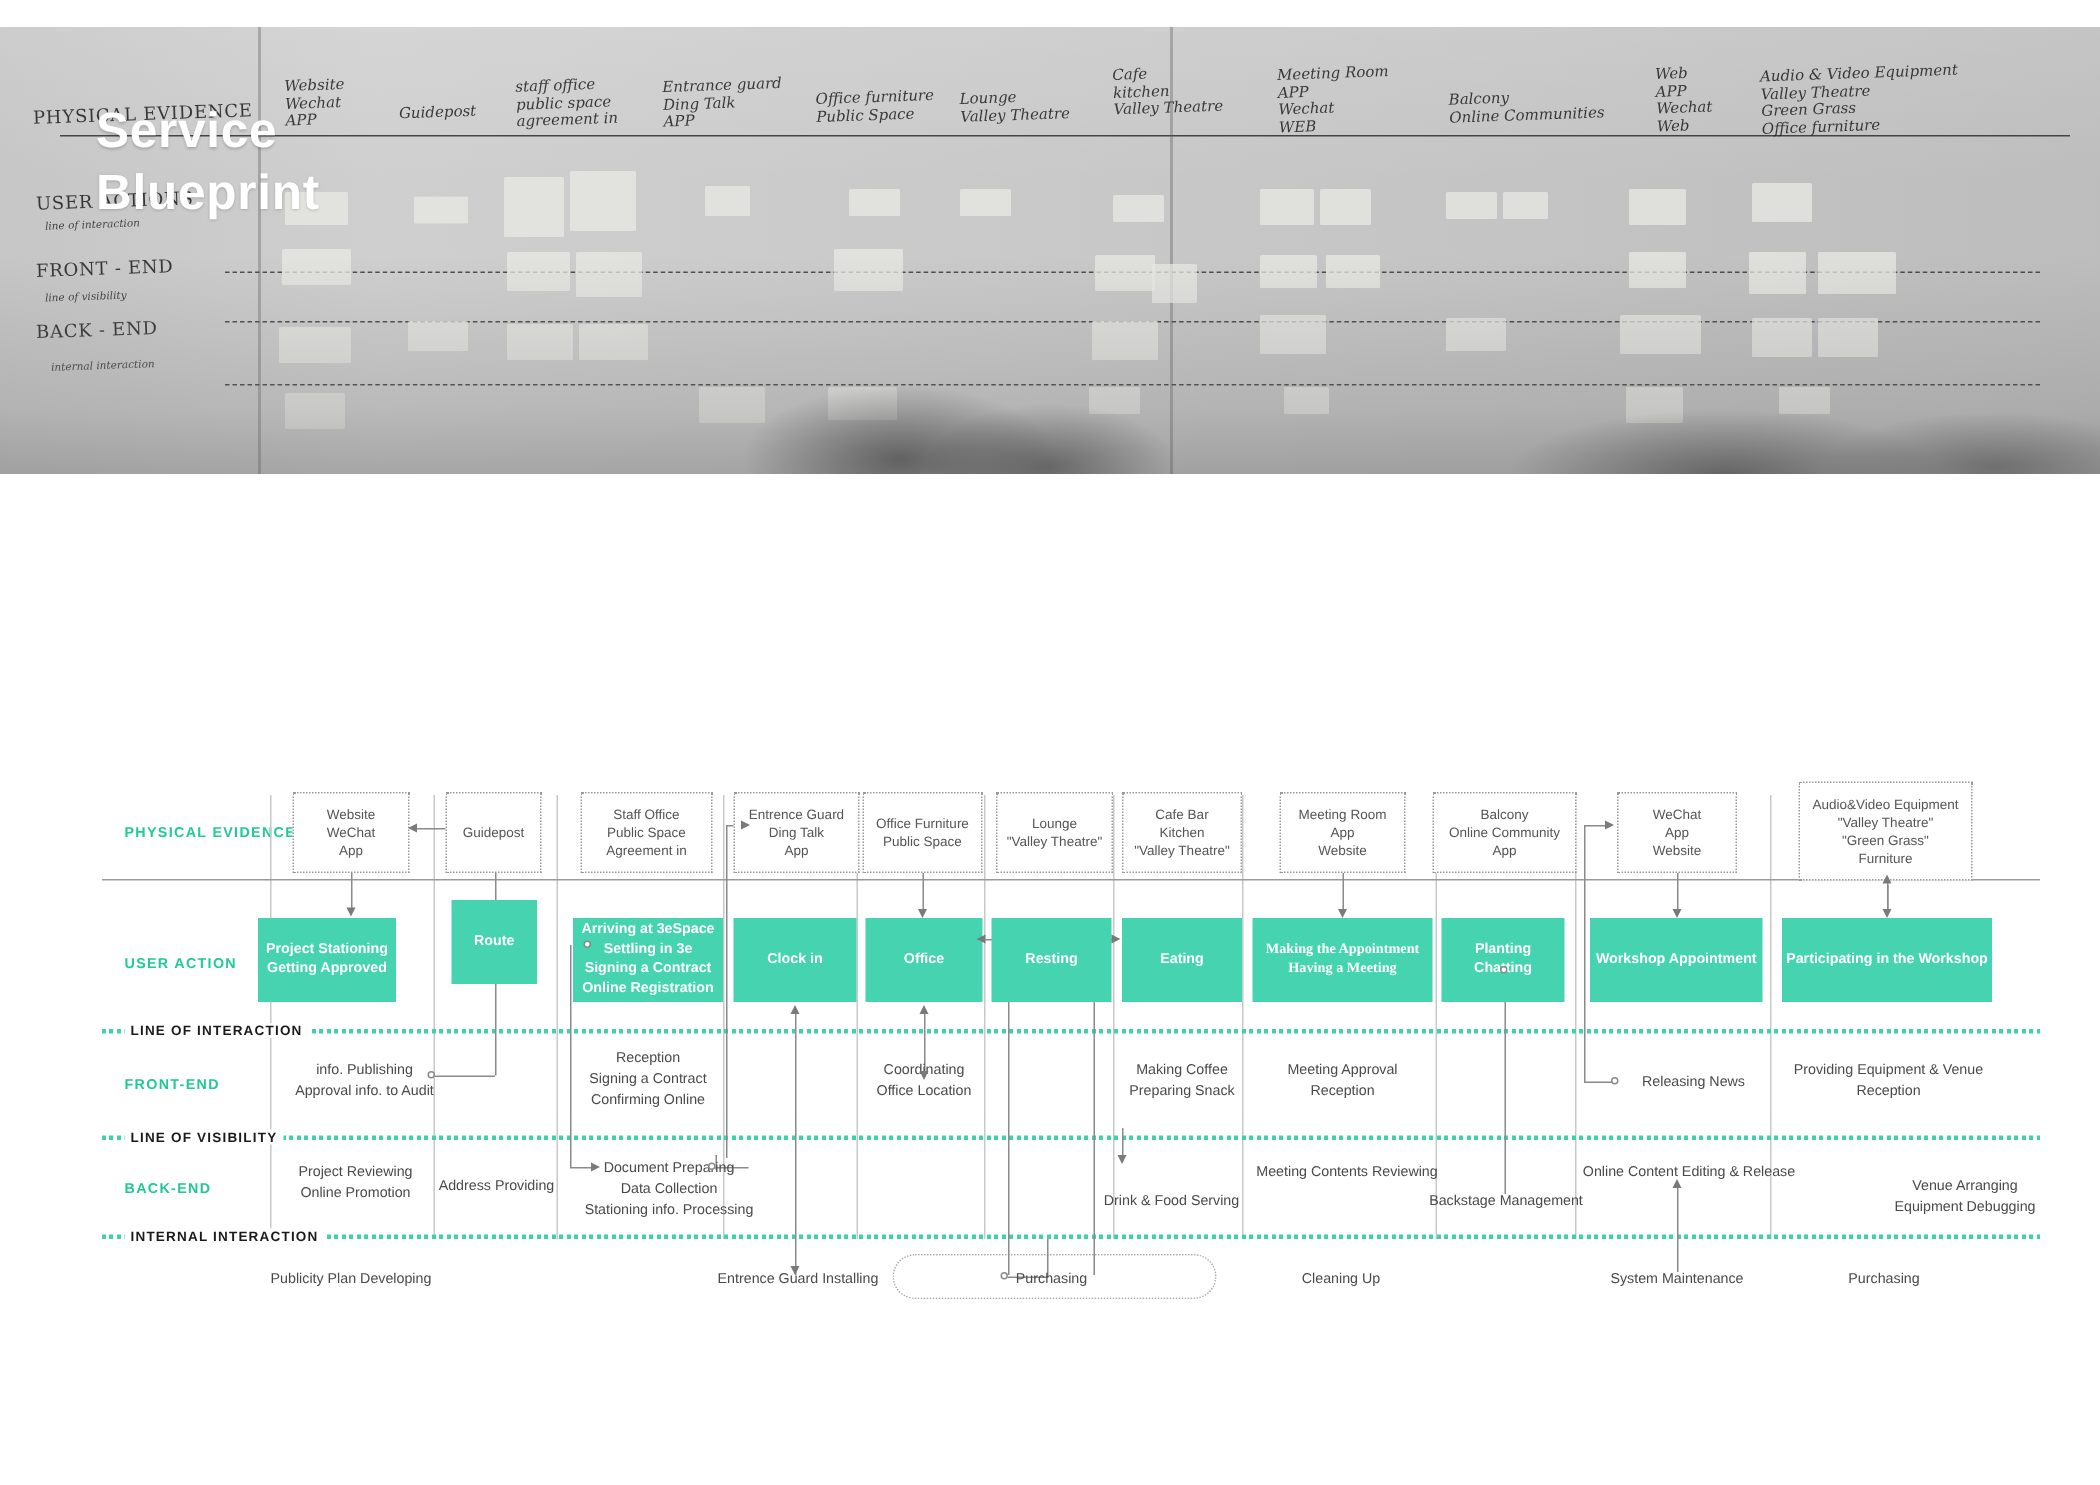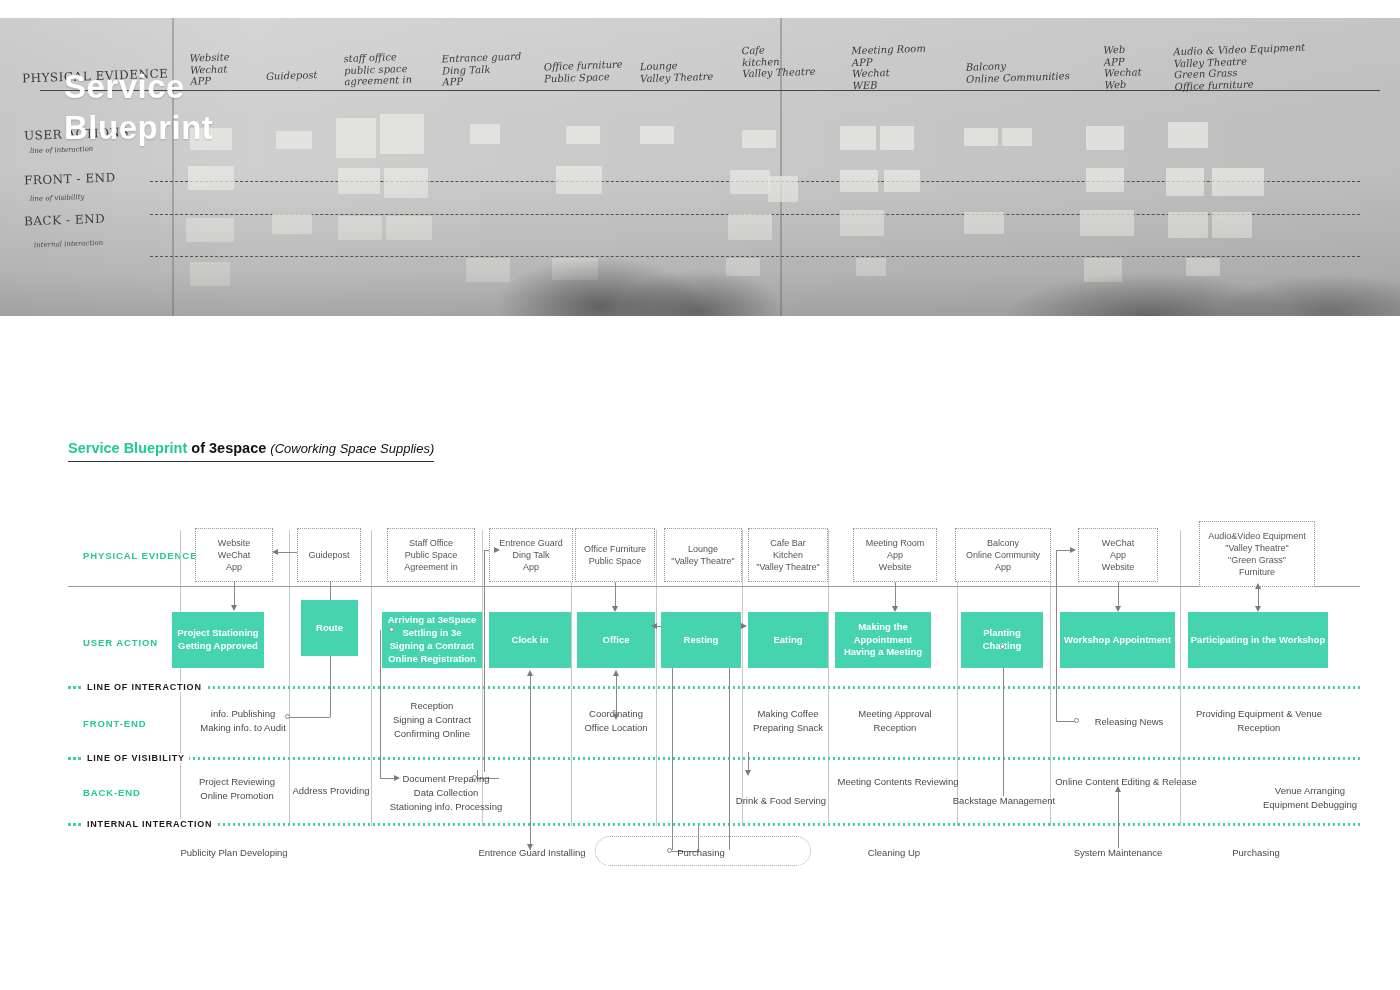--- a/index.html
+++ b/index.html
@@ -282,25 +282,20 @@
 Office furniture</div>
 
     <div class="photo-fg"></div>
 
     <div id="overlay-title">Service
 Blueprint</div>
   </div>
 
   <div id="diagram">
 
-    <div id="title-block">
-      <span class="t-green">Service Blueprint</span>
-      <span class="t-dark">of 3espace</span>
-      <span class="t-it">(Coworking Space Supplies)</span>
-    </div>
 
     <div class="row-label" style="left:83px;top:120px;">PHYSICAL EVIDENCE</div>
     <div class="row-label" style="left:83px;top:207px;">USER ACTION</div>
     <div class="row-label" style="left:83px;top:288px;">FRONT-END</div>
     <div class="row-label" style="left:83px;top:357px;">BACK-END</div>
 
     <div class="sep-solid" style="left:68px;right:40px;top:156px;"></div>
     <div class="sep-dash" style="left:68px;right:40px;top:256px;"></div>
     <div class="sep-dash" style="left:68px;right:40px;top:327px;"></div>
     <div class="sep-dash" style="left:68px;right:40px;top:393px;"></div>
@@ -356,29 +351,29 @@
 Getting Approved</div>
     <div class="ua-box" style="left:301px;top:170px;width:57px;height:56px;">Route</div>
     <div class="ua-box" style="left:382px;top:182px;width:100px;height:56px;">Arriving at 3eSpace
 Settling in 3e
 Signing a Contract
 Online Registration</div>
     <div class="ua-box" style="left:489px;top:182px;width:82px;height:56px;">Clock in</div>
     <div class="ua-box" style="left:577px;top:182px;width:78px;height:56px;">Office</div>
     <div class="ua-box" style="left:661px;top:182px;width:80px;height:56px;">Resting</div>
     <div class="ua-box" style="left:748px;top:182px;width:80px;height:56px;">Eating</div>
-    <div class="ua-box" style="left:835px;top:182px;width:96px;height:56px;">Making the Appointment
+    <div class="ua-box" style="left:835px;top:182px;width:120px;height:56px;font-family:Liberation Serif, serif;">Making the Appointment
 Having a Meeting</div>
     <div class="ua-box" style="left:961px;top:182px;width:82px;height:56px;">Planting
 Chatting</div>
     <div class="ua-box" style="left:1060px;top:182px;width:115px;height:56px;">Workshop Appointment</div>
     <div class="ua-box" style="left:1188px;top:182px;width:140px;height:56px;">Participating in the Workshop</div>
 
     <div class="cell" style="left:183px;top:277px;width:120px;">info. Publishing
-Making info. to Audit</div>
+Approval info. to Audit</div>
     <div class="cell" style="left:374px;top:269px;width:116px;">Reception
 Signing a Contract
 Confirming Online</div>
     <div class="cell" style="left:566px;top:277px;width:100px;">Coordinating
 Office Location</div>
     <div class="cell" style="left:740px;top:277px;width:96px;">Making Coffee
 Preparing Snack</div>
     <div class="cell" style="left:845px;top:277px;width:100px;">Meeting Approval
 Reception</div>
     <div class="cell" style="left:1081px;top:285px;width:96px;">Releasing News</div>

